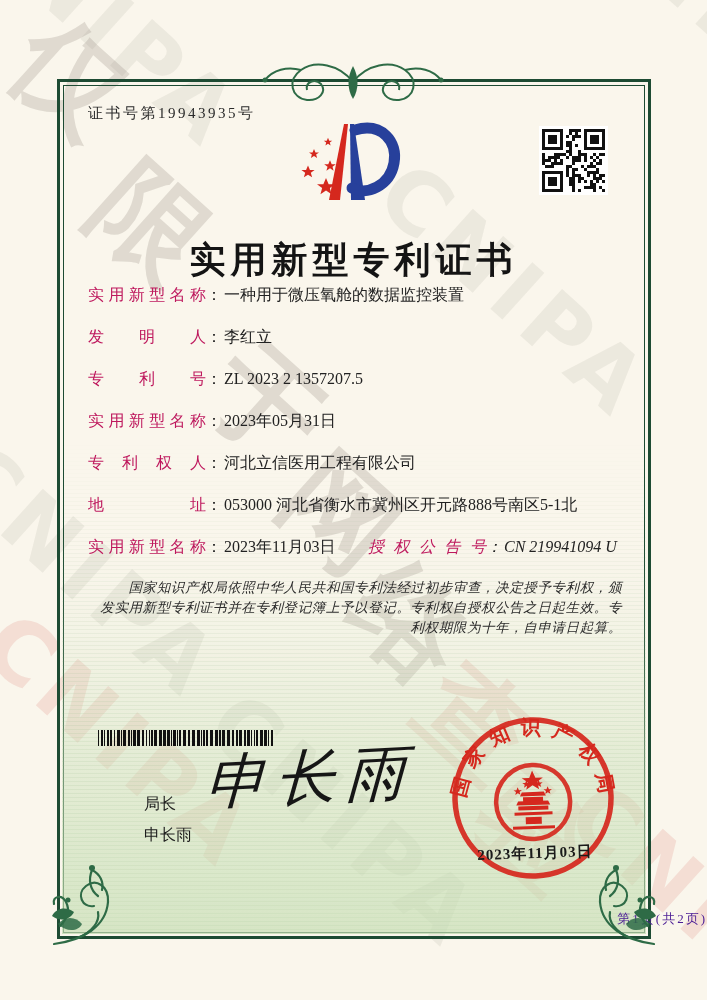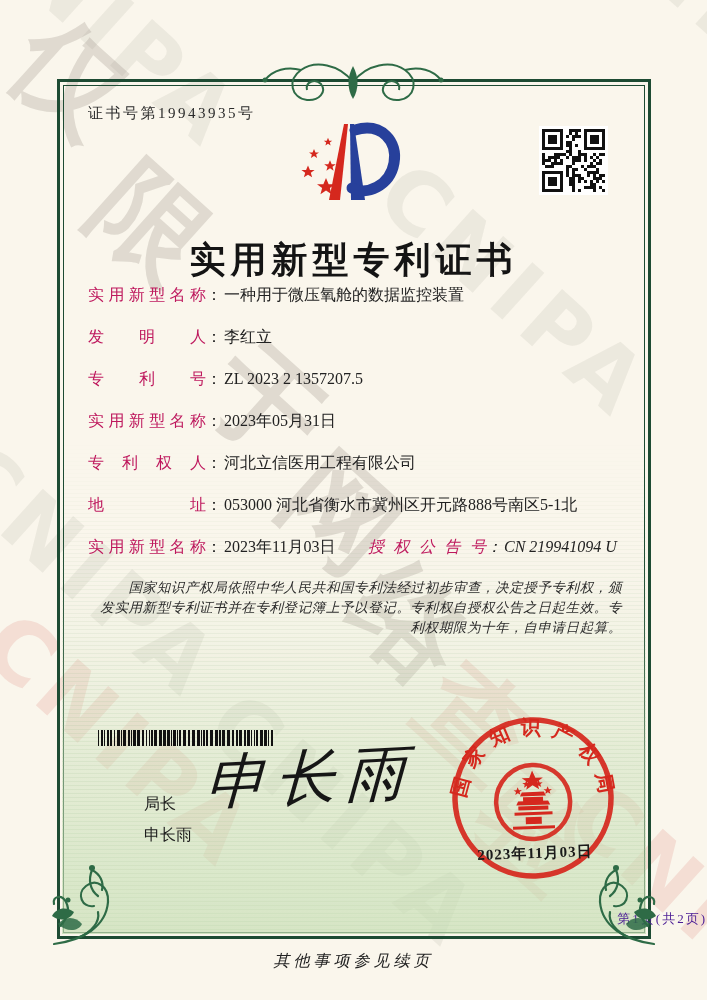--- a/index.html
+++ b/index.html
@@ -469,21 +469,20 @@
           <rect x="-19" y="10" width="38" height="3"></rect>
           <rect x="-8" y="15" width="16" height="7"></rect>
           <rect x="-21" y="24" width="42" height="3"></rect>
         </g>
       </g>
     </svg>
     <div class="seal-date">2023年11月03日</div>
   </div>
 
   <div class="page-info">第1页(共2页)</div>
-  <div class="note">其他事项参见续页</div>
 
   <div class="orn orn-top">
     <svg width="220" height="60" viewBox="0 0 220 60">
       <g fill="none" stroke="#2e6b46" stroke-width="2">
         <path d="M110 30 C 96 12, 72 8, 58 18 C 44 28, 48 46, 64 48 C 76 49, 84 40, 78 32 C 72 26, 62 30, 64 38"></path>
         <path d="M110 30 C 124 12, 148 8, 162 18 C 176 28, 172 46, 156 48 C 144 49, 136 40, 142 32 C 148 26, 158 30, 156 38"></path>
         <path d="M58 18 C 44 14, 30 18, 22 28"></path>
         <path d="M162 18 C 176 14, 190 18, 198 28"></path>
       </g>
       <g fill="#2e6b46">

